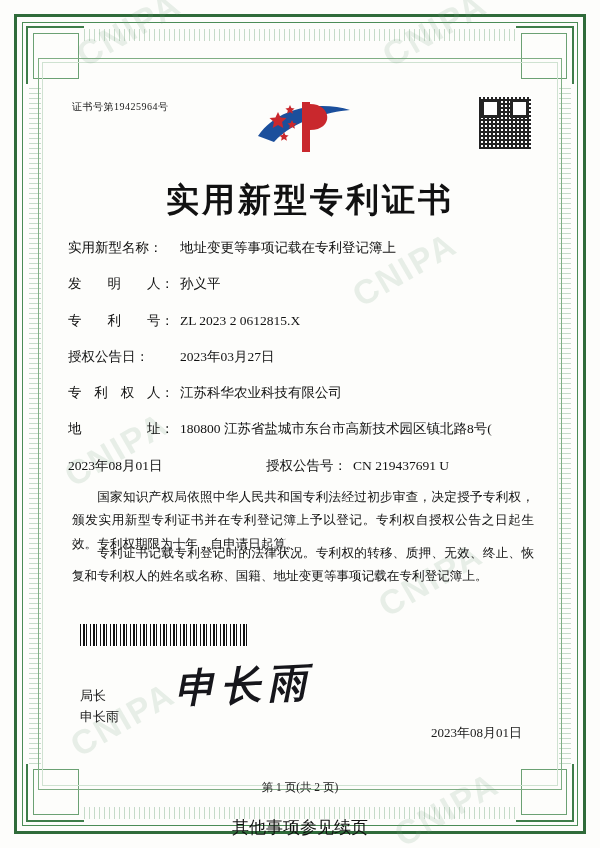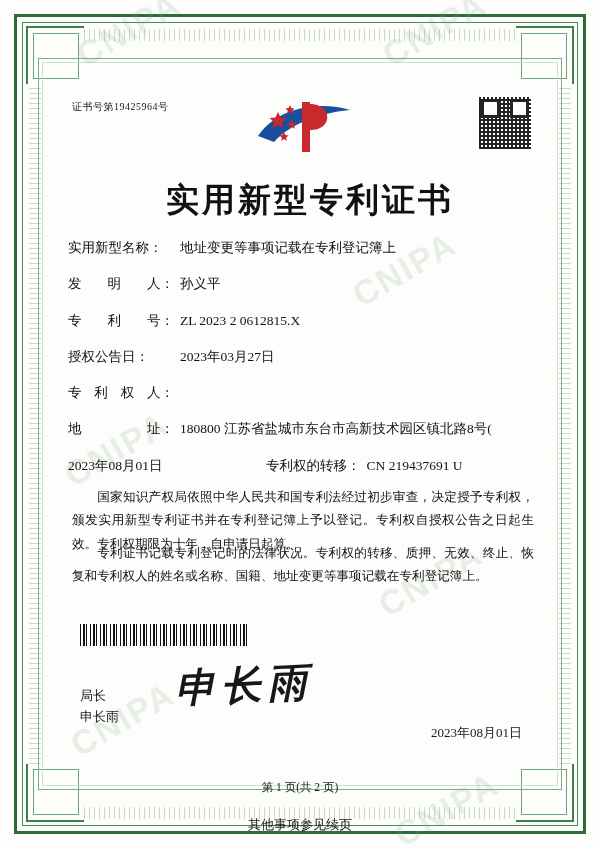--- a/index.html
+++ b/index.html
@@ -288,21 +288,21 @@
     top: 780px;
     text-align: center;
     font-size: 11.5px;
     color: #222;
   }
   .footer-note {
     position: absolute;
     left: 0; right: 0;
     top: 816px;
     text-align: center;
-    font-size: 13px;
+    font-size: 17px;
     color: #111;
   }
 </style>
 </head>
 <body>
 
 <div class="page">
 
   <div class="border-outer"></div>
   <div class="border-mid"></div>
@@ -375,36 +375,37 @@
       <div class="fvalue">2023年03月27日</div>
     </div>
 
     <div class="frow">
       <div class="flabel spread">
         <span>专</span>
         <span>利</span>
         <span>权</span>
         <span>人：</span>
       </div>
+      <div class="fvalue">江苏科华农业科技有限公司</div>
     </div>
 
     <div class="frow">
       <div class="flabel spread">
         <span>地</span>
         <span>址：</span>
       </div>
       <div class="fvalue">
         <span>180800 江苏省盐城市东台市高新技术园区镇北路8号(</span>
       </div>
     </div>
 
     <div class="frow dual">
       <div class="fvalue">
         <span class="seg-a">2023年08月01日</span>
-        <span class="seg-label">专利权的转移：</span>
+        <span class="seg-label">授权公告号：</span>
         <span>CN 219437691 U</span>
       </div>
     </div>
 
   </div>
 
   <div class="para para1">国家知识产权局依照中华人民共和国专利法经过初步审查，决定授予专利权，颁发实用新型专利证书并在专利登记簿上予以登记。专利权自授权公告之日起生效。专利权期限为十年，自申请日起算。</div>
   <div class="para para2">专利证书记载专利登记时的法律状况。专利权的转移、质押、无效、终止、恢复和专利权人的姓名或名称、国籍、地址变更等事项记载在专利登记簿上。</div>
 
   <div class="barcode"></div>

